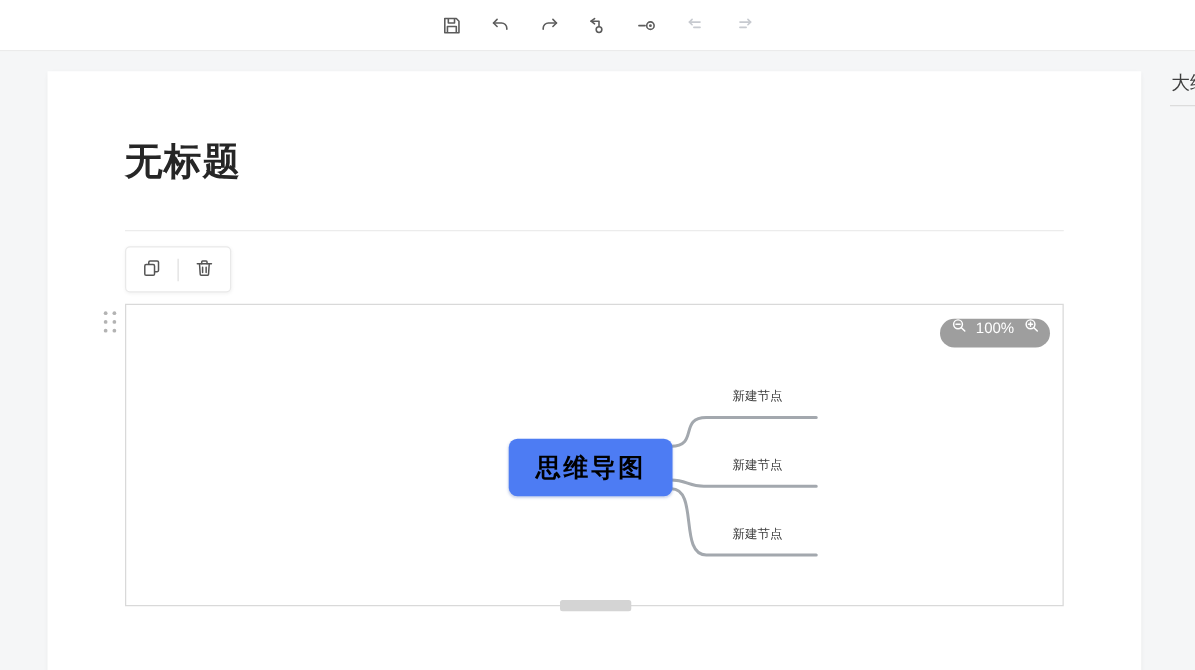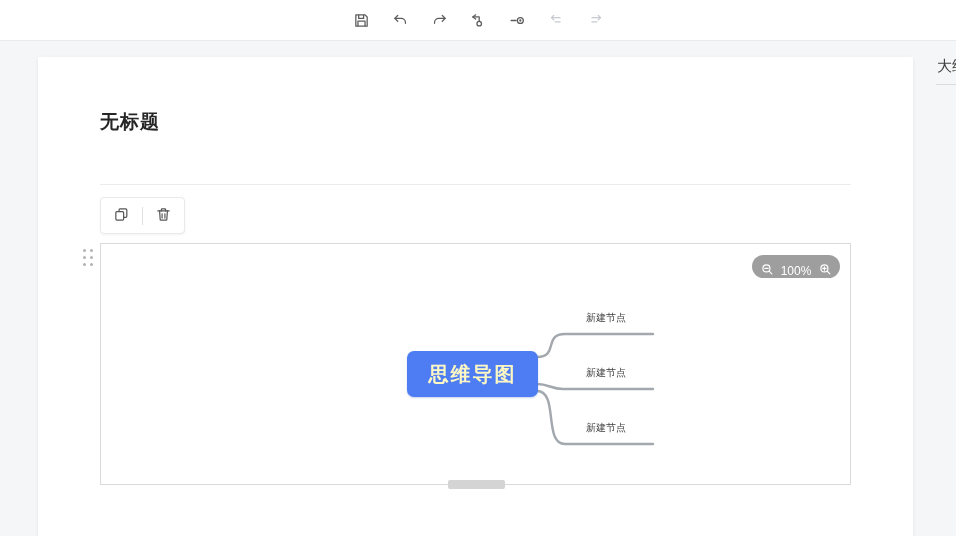--- a/index.html
+++ b/index.html
@@ -24,21 +24,21 @@
   }
   .tb-btn.disabled { color:#c7cad0; cursor:default; }
   .tb-btn svg { display:block; }
   
   .card {
     position:absolute; left:38px; top:57px; width:875px; height:660px;
     background:#fff; box-shadow:0 1px 4px rgba(0,0,0,0.07);
   }
   .doc-title {
     position:absolute; left:62px; top:52px; width:700px;
-    font-size:19px; font-weight:700; color:#262626; letter-spacing:1px;
+    font-size:30px; font-weight:700; color:#262626; letter-spacing:1px;
     cursor:text;
   }
   .title-divider {
     position:absolute; left:62px; top:127px; width:751px; height:1px;
     background:#ececec;
   }
   
   .block-toolbar {
     position:absolute; left:62px; top:140px; height:37px;
     display:flex; align-items:center;
@@ -61,36 +61,36 @@
   
   .mm-canvas {
     position:absolute; left:62px; top:186px; width:751px; height:242px;
     background:#fff; border:1px solid #d9d9d9; overflow:hidden;
   }
   .mm-svg { position:absolute; left:0; top:0; }
   .mm-root {
     position:absolute; left:306px; top:107px; width:131px; height:46px;
     background:#4d7cf3; border-radius:7px;
     display:flex; align-items:center; justify-content:center;
-    color:#fef9c3; font-size:20px; font-weight:700; letter-spacing:2px;
+    color:#000000; font-size:20px; font-weight:700; letter-spacing:2px;
     cursor:pointer; box-shadow:0 1px 2px rgba(40,80,180,0.25);
   }
   .mm-child {
     position:absolute; width:110px; height:20px; text-align:center;
     font-size:10px; color:#3c3c3c; cursor:pointer; line-height:20px;
   }
   .mm-child.c0 { left:450px; top:64px; }
   .mm-child.c1 { left:450px; top:119px; }
   .mm-child.c2 { left:450px; top:174px; }
   
   .zoom-pill {
     position:absolute; right:10px; top:11px; height:23px;
     padding:0 8px; border-radius:12px;
     background:rgba(150,150,150,0.92);
-    display:flex; align-items:flex-end; gap:6px;
+    display:flex; align-items:flex-start; gap:6px;
     color:#fff; font-size:12px;
   }
   .zoom-btn {
     border:none; background:transparent; color:#fff; padding:0;
     width:14px; height:14px; display:flex; align-items:center; justify-content:center;
     cursor:pointer;
   }
   .zoom-val { min-width:32px; text-align:center; }
   
   .resize-handle {

